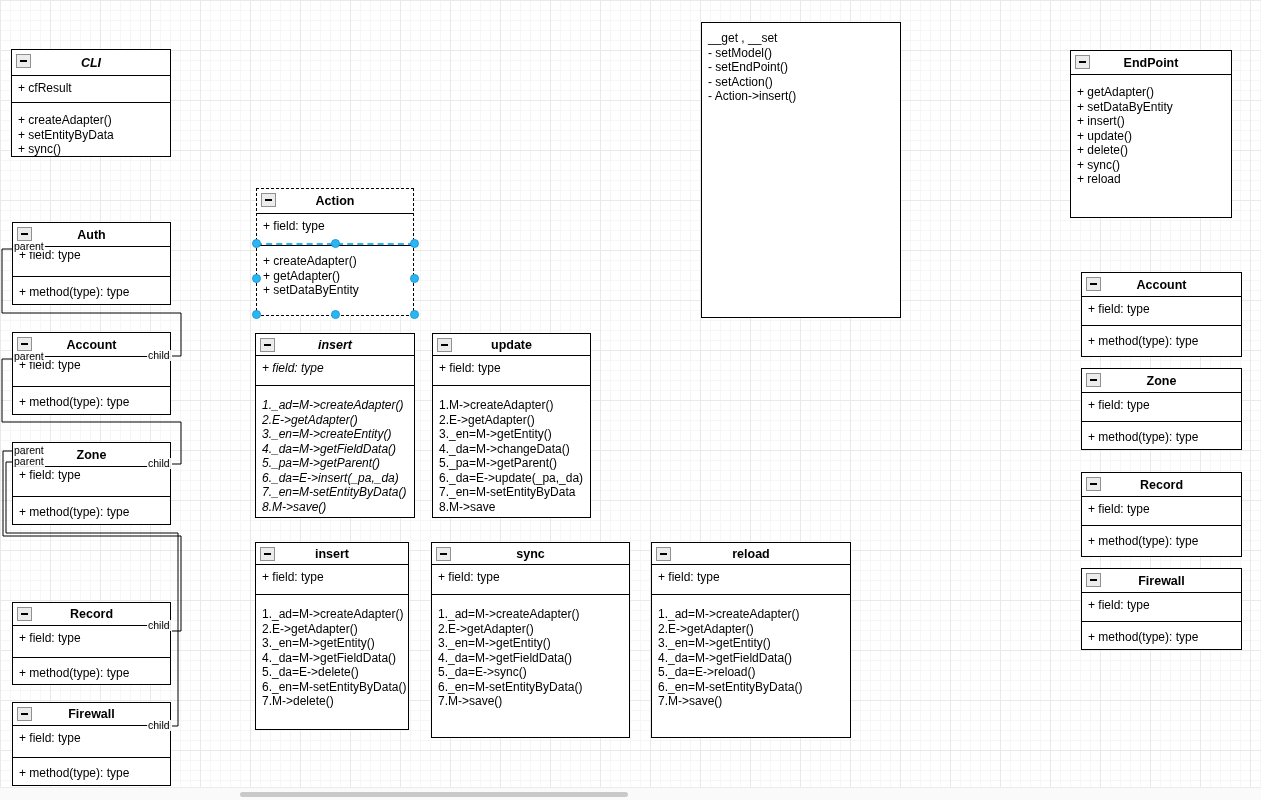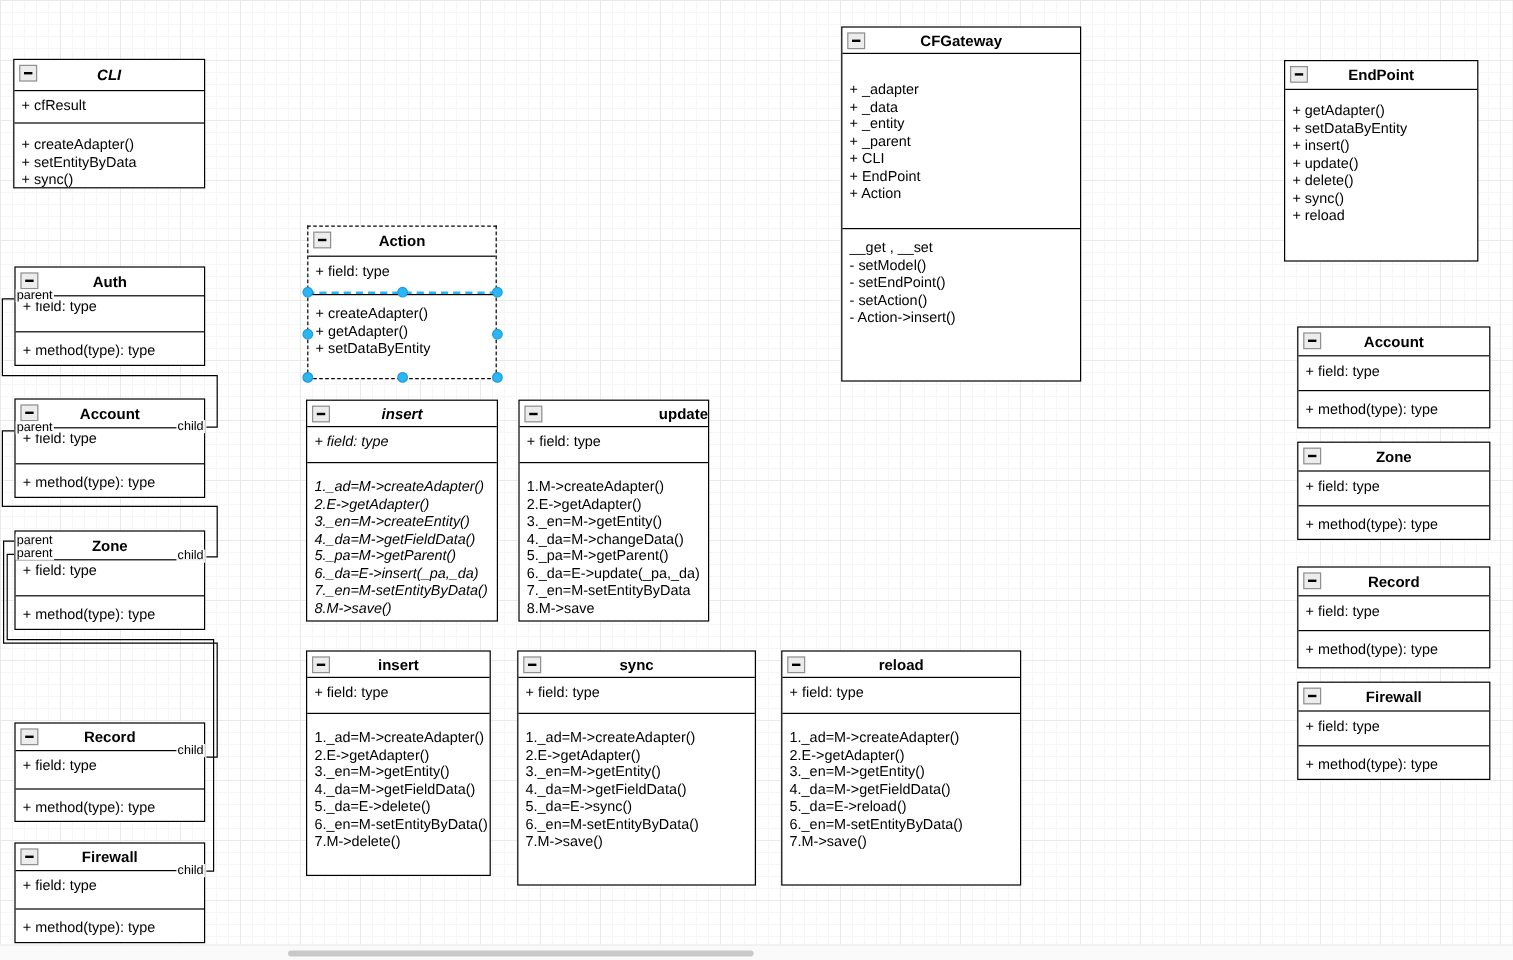--- a/index.html
+++ b/index.html
@@ -148,21 +148,21 @@
         <div class="cline">2.E-&gt;getAdapter()</div>
         <div class="cline">3._en=M-&gt;createEntity()</div>
         <div class="cline">4._da=M-&gt;getFieldData()</div>
         <div class="cline">5._pa=M-&gt;getParent()</div>
         <div class="cline">6._da=E-&gt;insert(_pa,_da)</div>
         <div class="cline">7._en=M-setEntityByData()</div>
         <div class="cline">8.M-&gt;save()</div>
       </div>
     </div>
     <div class="uml-class" style="left: 432px; top: 333px; width: 159px; height: 185px;">
-      <div class="trow" style="height: 22px; justify-content: flex-end;">
+      <div class="trow" style="height: 22px;">
         <span class="collapse"></span>
         <span>update</span>
       </div>
       <div class="frow" style="height: 30px;">
         <div class="cline">+ field: type</div>
       </div>
       <div class="mrow" style="padding-top: 12px;">
         <div class="cline">1.M-&gt;createAdapter()</div>
         <div class="cline">2.E-&gt;getAdapter()</div>
         <div class="cline">3._en=M-&gt;getEntity()</div>
@@ -221,33 +221,20 @@
         <div class="cline">1._ad=M-&gt;createAdapter()</div>
         <div class="cline">2.E-&gt;getAdapter()</div>
         <div class="cline">3._en=M-&gt;getEntity()</div>
         <div class="cline">4._da=M-&gt;getFieldData()</div>
         <div class="cline">5._da=E-&gt;reload()</div>
         <div class="cline">6._en=M-setEntityByData()</div>
         <div class="cline">7.M-&gt;save()</div>
       </div>
     </div>
     <div class="uml-class" style="left: 701px; top: 22px; width: 200px; height: 296px;">
-      <div class="trow" style="height: 22px;">
-        <span class="collapse"></span>
-        <span>CFGateway</span>
-      </div>
-      <div class="frow" style="height: 146px; padding-top: 22px;">
-        <div class="cline">+ _adapter</div>
-        <div class="cline">+ _data</div>
-        <div class="cline">+ _entity</div>
-        <div class="cline">+ _parent</div>
-        <div class="cline">+ CLI</div>
-        <div class="cline">+ EndPoint</div>
-        <div class="cline">+ Action</div>
-      </div>
       <div class="mrow" style="padding-top: 8px;">
         <div class="cline">__get , __set</div>
         <div class="cline">- setModel()</div>
         <div class="cline">- setEndPoint()</div>
         <div class="cline">- setAction()</div>
         <div class="cline">- Action-&gt;insert()</div>
       </div>
     </div>
     <div class="uml-class" style="left: 1070px; top: 50px; width: 162px; height: 168px;">
       <div class="trow" style="height: 24px;">

